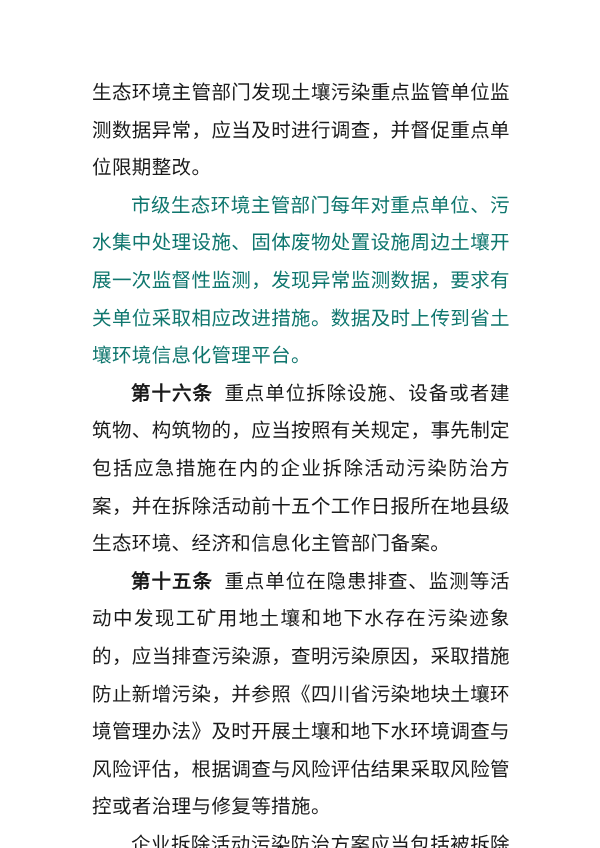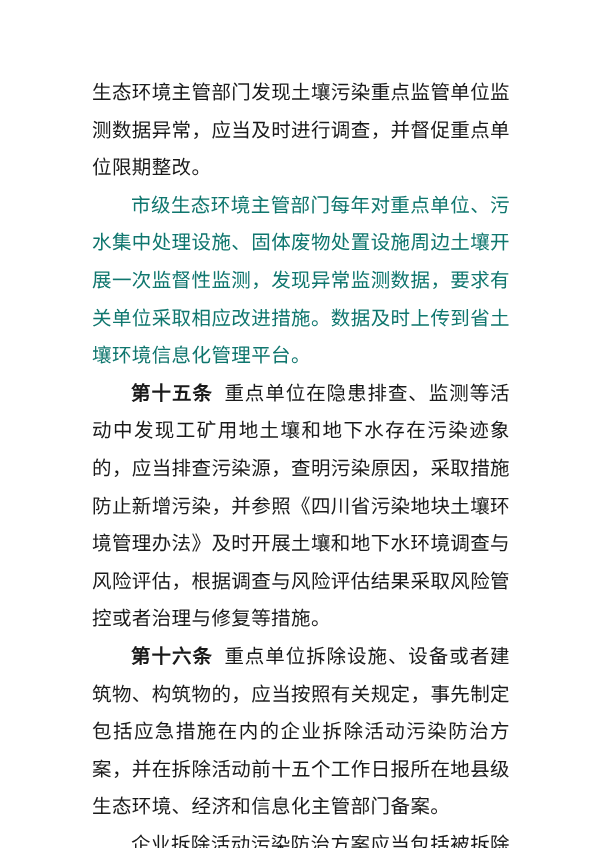--- a/index.html
+++ b/index.html
@@ -53,17 +53,17 @@
     width: 0.55em;
   }
 </style>
 </head>
 <body style="background: rgb(255, 255, 255);">
 
 <div class="page" style="background: rgb(255, 255, 255);">
   <div class="text-body" id="text-body">
       <p class="para no-indent" style="color: rgb(26, 26, 26);"><span class="article-text">生态环境主管部门发现土壤污染重点监管单位监测数据异常，应当及时进行调查，并督促重点单位限期整改。</span></p>
       <p class="para" style="color: #0f766e;"><span class="article-text">市级生态环境主管部门每年对重点单位、污水集中处理设施、固体废物处置设施周边土壤开展一次监督性监测，发现异常监测数据，要求有关单位采取相应改进措施。数据及时上传到省土壤环境信息化管理平台。</span></p>
+      <p class="para" style="color: rgb(26, 26, 26);"><span class="article-label">第十六条</span><span class="article-gap"></span><span class="article-text">重点单位拆除设施、设备或者建筑物、构筑物的，应当按照有关规定，事先制定包括应急措施在内的企业拆除活动污染防治方案，并在拆除活动前十五个工作日报所在地县级生态环境、经济和信息化主管部门备案。</span></p>
       <p class="para" style="color: rgb(26, 26, 26);"><span class="article-label">第十五条</span><span class="article-gap"></span><span class="article-text">重点单位在隐患排查、监测等活动中发现工矿用地土壤和地下水存在污染迹象的，应当排查污染源，查明污染原因，采取措施防止新增污染，并参照《四川省污染地块土壤环境管理办法》及时开展土壤和地下水环境调查与风险评估，根据调查与风险评估结果采取风险管控或者治理与修复等措施。</span></p>
-      <p class="para" style="color: rgb(26, 26, 26);"><span class="article-label">第十六条</span><span class="article-gap"></span><span class="article-text">重点单位拆除设施、设备或者建筑物、构筑物的，应当按照有关规定，事先制定包括应急措施在内的企业拆除活动污染防治方案，并在拆除活动前十五个工作日报所在地县级生态环境、经济和信息化主管部门备案。</span></p>
       <p class="para" style="color: rgb(26, 26, 26);"><span class="article-text">企业拆除活动污染防治方案应当包括被拆除生产设施设备、构筑物和污染治理设施的基本情况、拆除活动全过程土壤污染防治的技术要求、针对周边环境的污染防治要求等内容。</span></p>
     </div>
 </div>
 
 </body></html>

